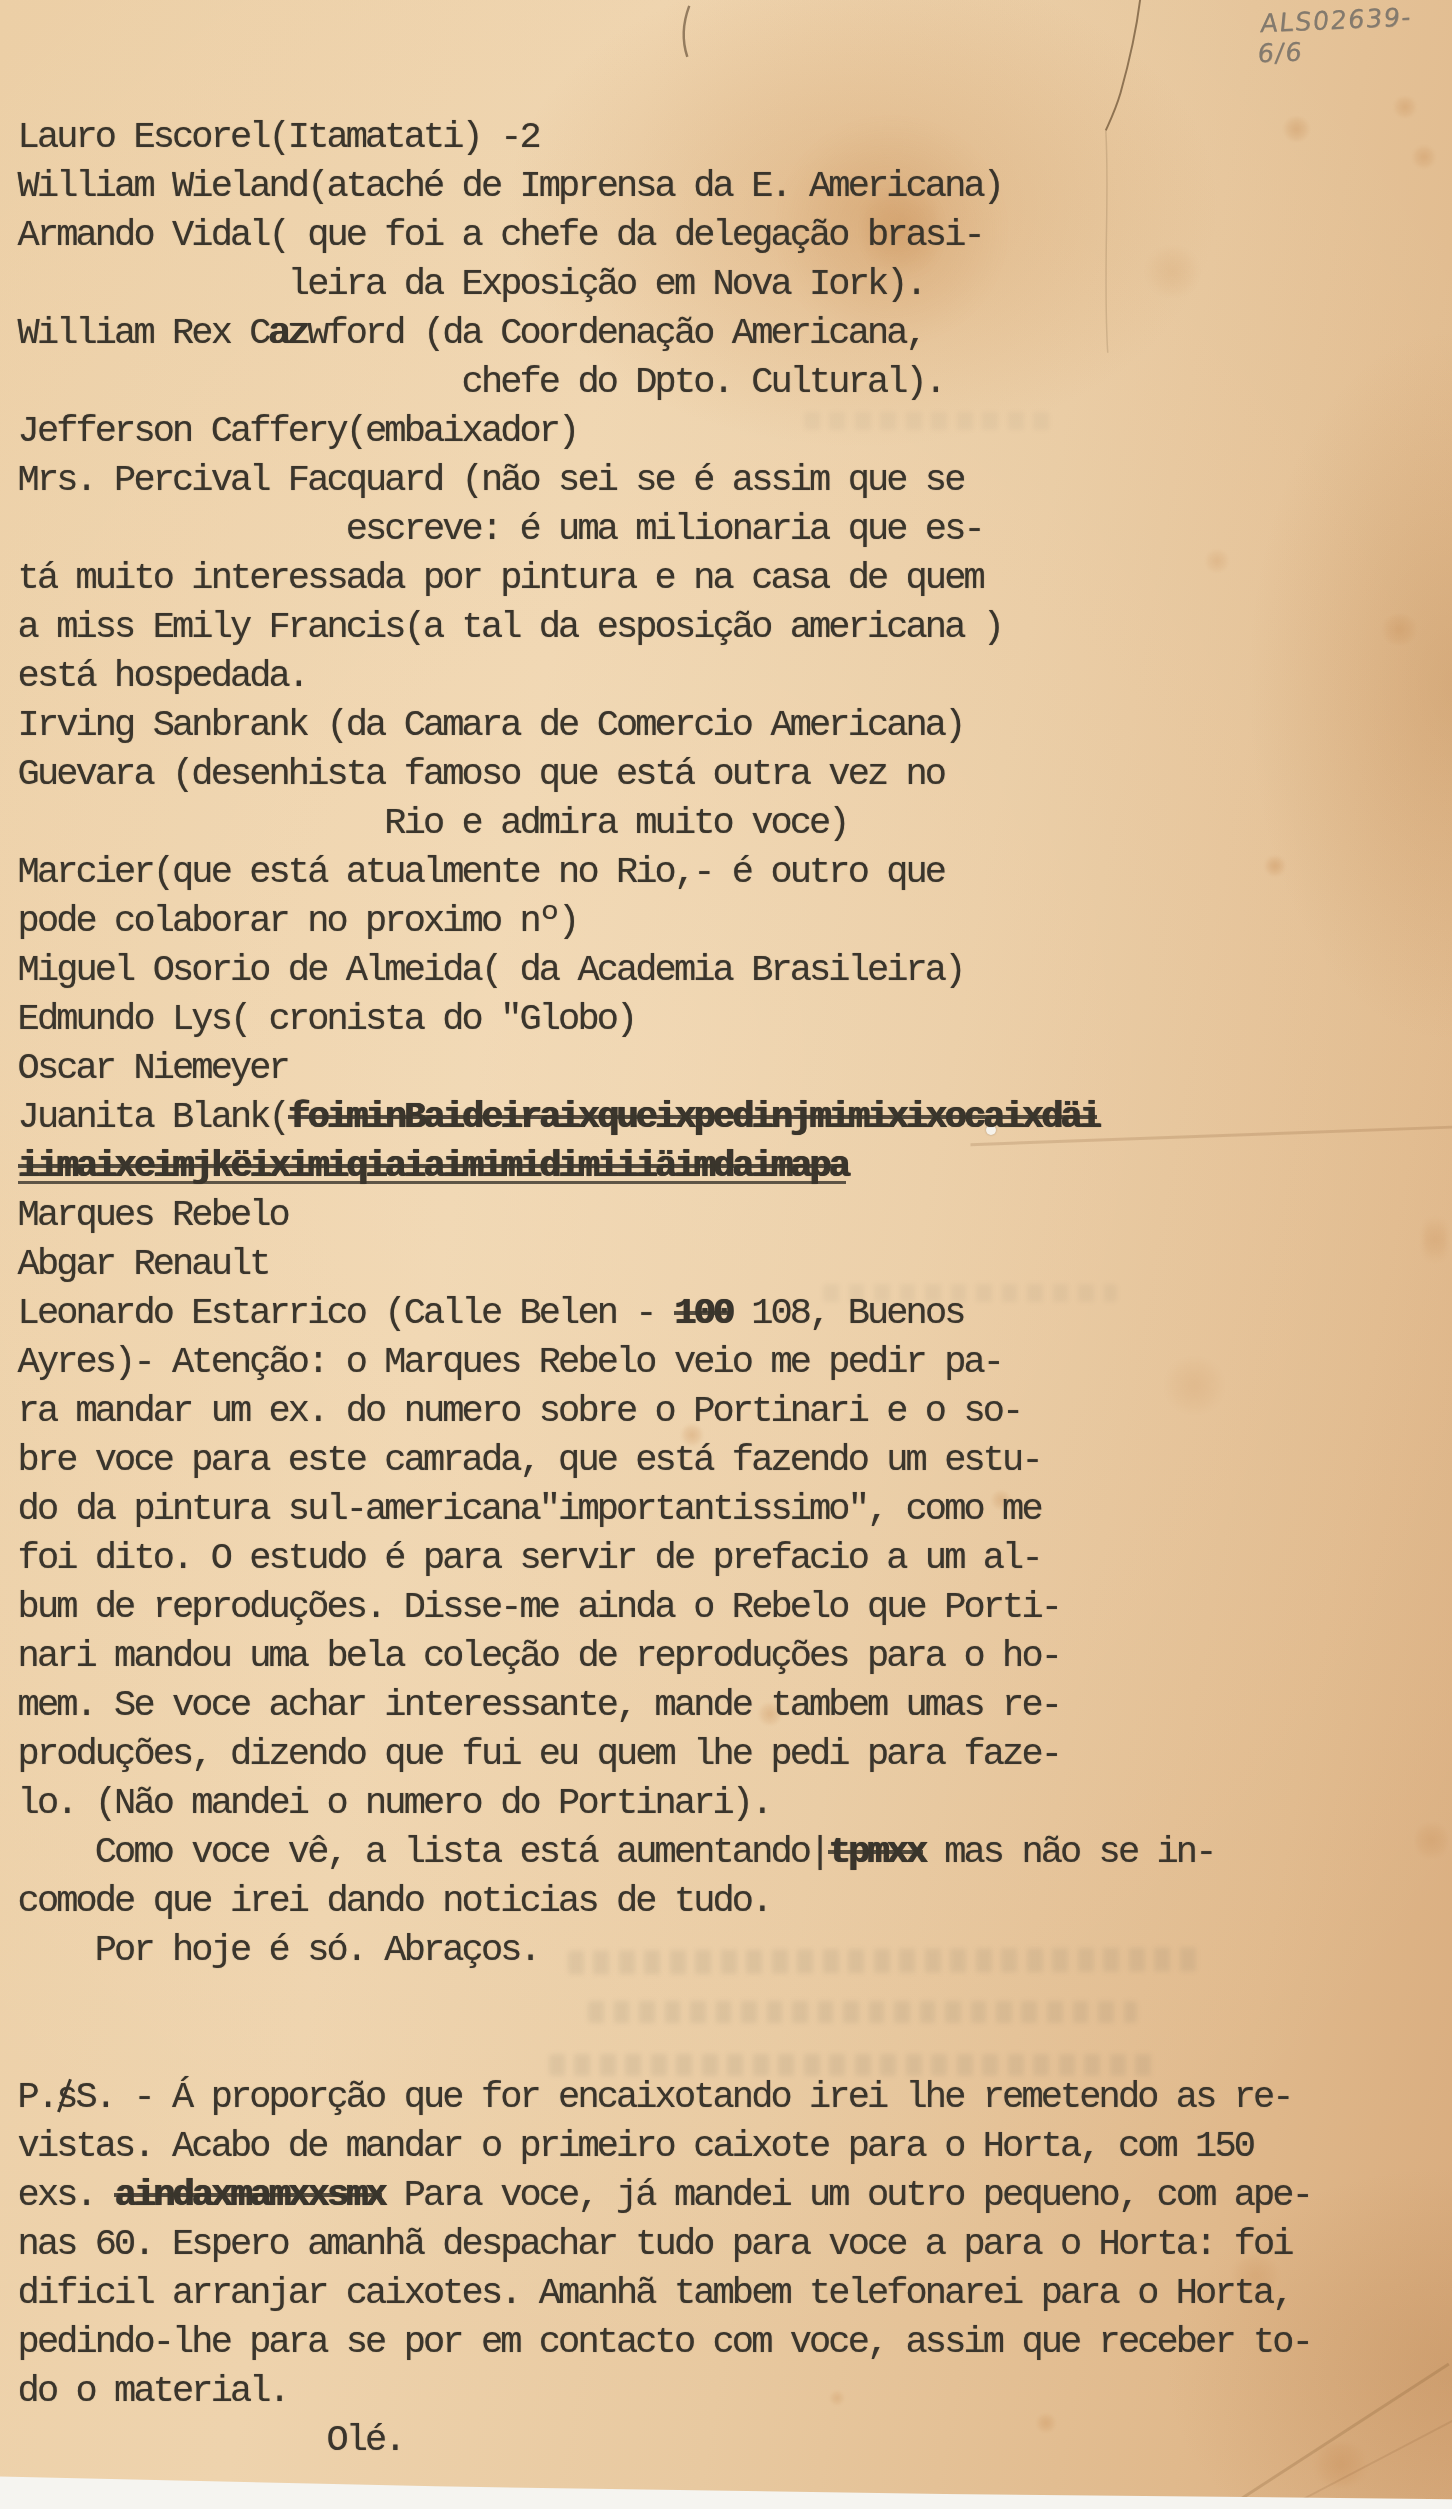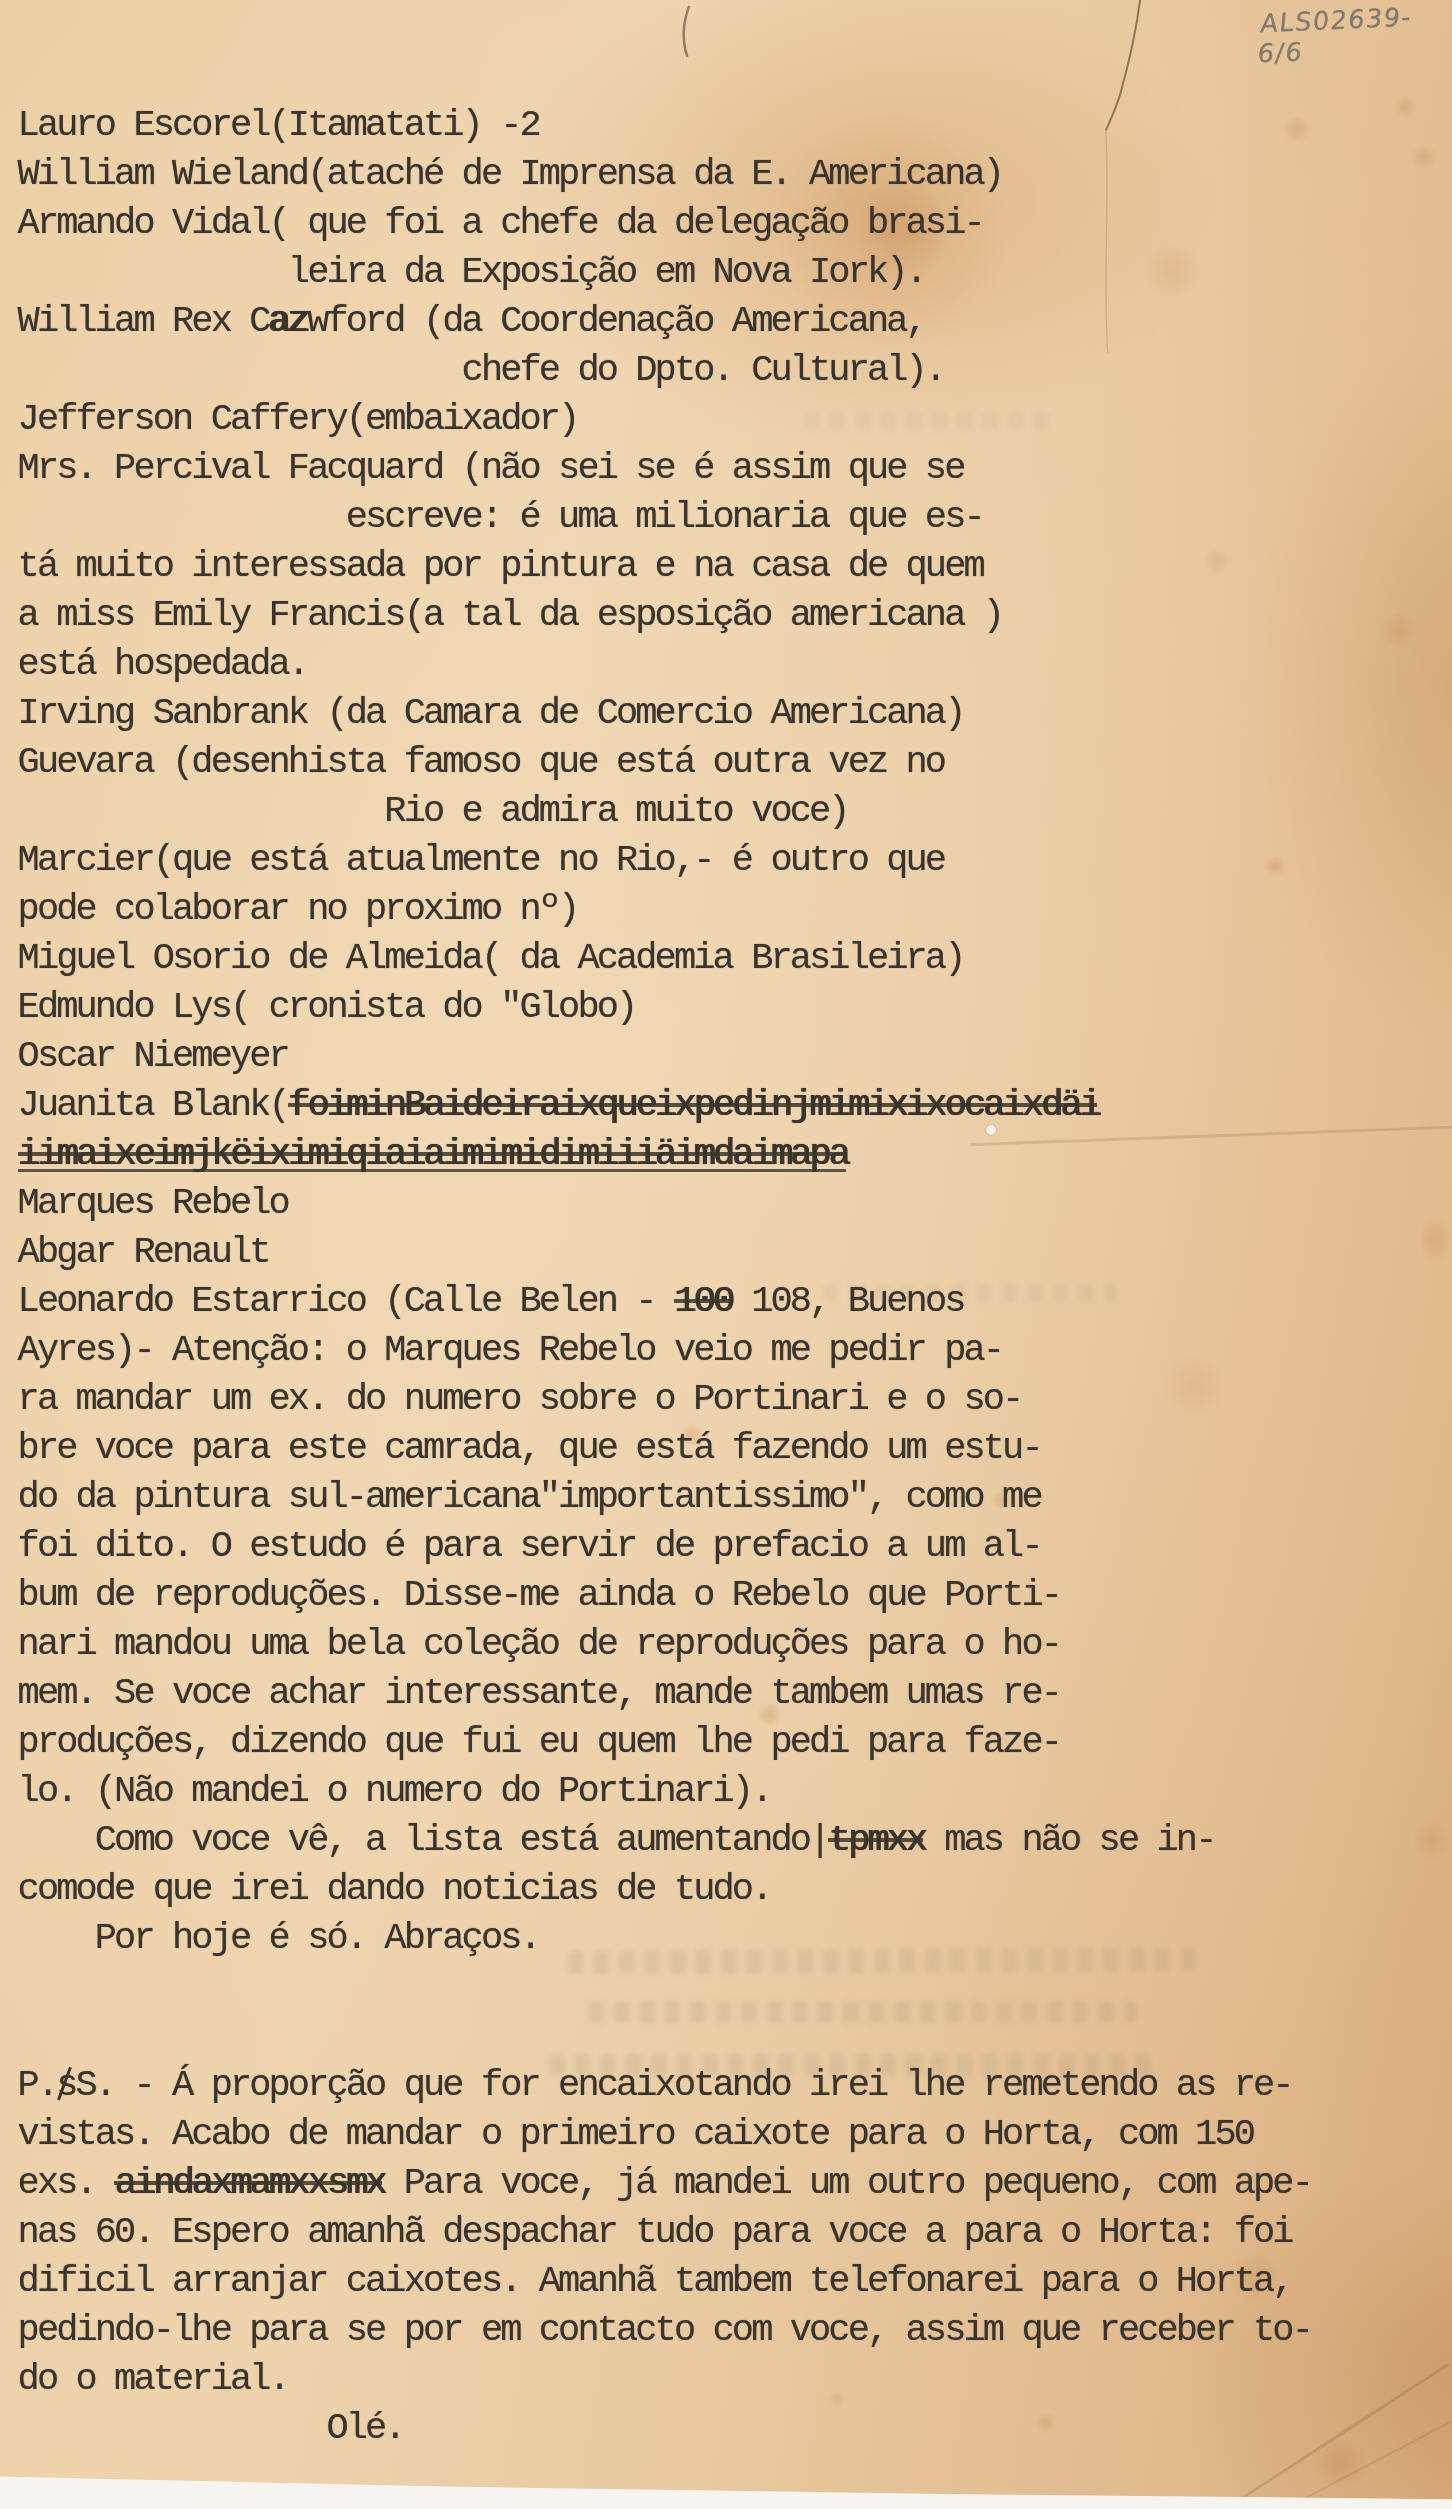--- a/index.html
+++ b/index.html
@@ -6,31 +6,31 @@
   .page{
     position:relative;width:1453px;height:2509px;overflow:hidden;
     background:
       radial-gradient(ellipse 549px 372px at 863px 206px, rgba(196,130,66,0.30), rgba(196,130,66,0) 65%),
       radial-gradient(ellipse 294px 510px at 1453px 686px, rgba(170,105,45,0.22), rgba(170,105,45,0) 70%),
       radial-gradient(ellipse 412px 294px at 1453px 2372px, rgba(160,100,45,0.20), rgba(160,100,45,0) 70%),
       radial-gradient(ellipse 1372px 1764px at 45% 42%, rgba(255,240,214,0.25), rgba(255,240,214,0) 75%),
       linear-gradient(100deg,#eccfa6 0%,#eed3ad 35%,#e8c9a0 60%,#e0b98c 85%,#d8ab7d 100%);
   }
   .letter{
-    position:absolute;left:17.6px;top:101px;
+    position:absolute;left:17.6px;top:113px;
     font-family:"Liberation Mono","DejaVu Sans Mono",monospace;
     font-size:37px;letter-spacing:-2.9px;line-height:49px;
     color:var(--ink,#3a352c);white-space:pre;
     text-shadow:0 0 1px rgba(58,53,44,0.55);
   }
   .line{height:49px;}
   
   .dbl{text-shadow:1.4px 0 currentColor,-1.4px 0 currentColor,0 0 1px rgba(58,53,44,.55);text-align:right;}
   
-  .xout{position:relative;text-shadow:1.2px 0 currentColor,0 0 1px rgba(58,53,44,.5);}
+  .xout{position:relative;text-shadow:1.2px 0 currentColor,0 0 1px rgba(58,53,44,.5);font-weight:bold;}
   .xout::after{content:"";position:absolute;left:0;right:2px;top:46%;height:3.4px;background:currentColor;opacity:.85;}
   .xout-ul::before{content:"";position:absolute;left:0;right:2px;bottom:2.9px;height:2.9px;background:currentColor;opacity:.8;}
   
   .slashed{position:relative;}
   .slashed::after{content:"";position:absolute;left:6.9px;top:2px;width:2.5px;height:35px;background:currentColor;transform:rotate(20deg);}
   .annotation{
     position:absolute;left:1259px;top:3.9px;
     font-family:"DejaVu Sans",sans-serif;font-size:25.5px;letter-spacing:1.5px;
     color:var(--pencil,#837a6e);transform:rotate(-2.5deg) skewX(-8deg);
     text-shadow:0.4px 0.4px 0 rgba(110,100,90,.5);

